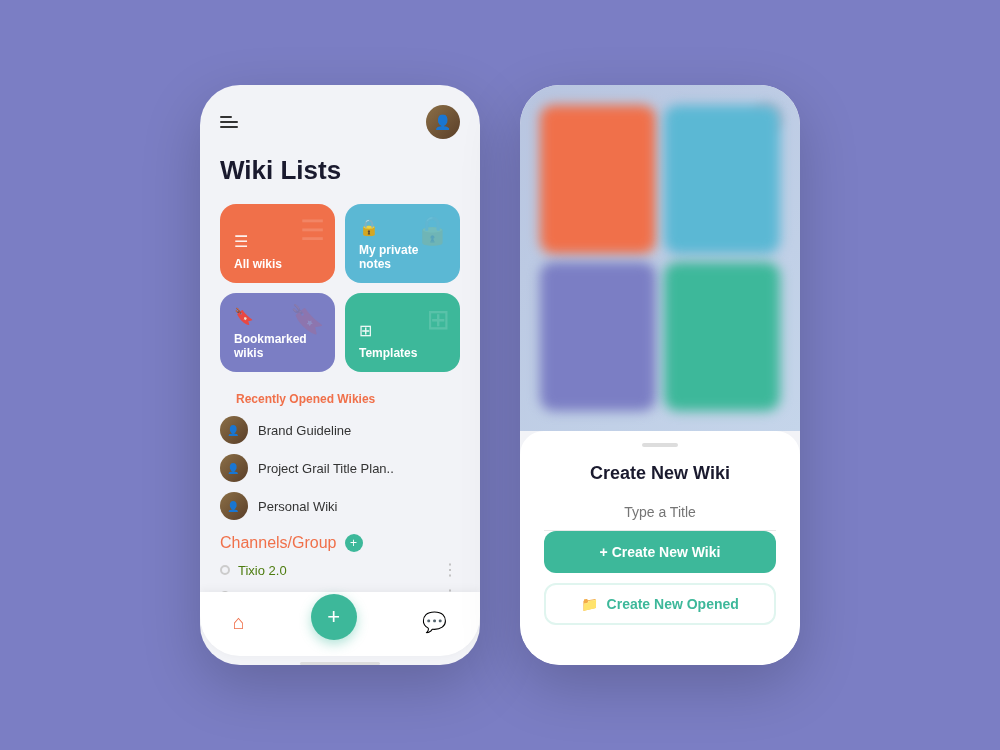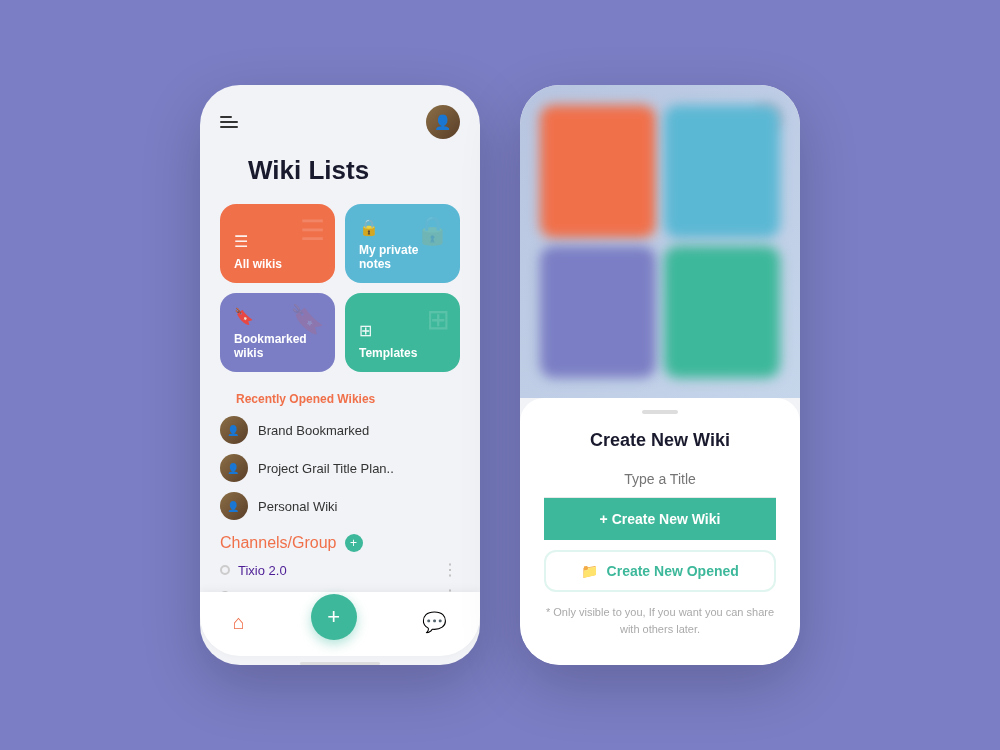--- a/index.html
+++ b/index.html
@@ -75,21 +75,20 @@
       justify-content: center;
       color: white;
       font-size: 14px;
       font-weight: bold;
     }
     .page-title {
       font-size: 26px;
       font-weight: 700;
       color: #1a1a2e;
       margin-bottom: 18px;
-      margin-left: 28px;
     }
 
     
     .category-grid {
       display: grid;
       grid-template-columns: 1fr 1fr;
       gap: 10px;
       margin-bottom: 20px;
     }
     .cat-card {
@@ -199,21 +198,21 @@
       gap: 8px;
     }
     .channel-dot {
       width: 10px;
       height: 10px;
       border-radius: 50%;
       border: 2px solid #ccc;
     }
     .channel-name {
       font-size: 13px;
-      color: #4c1d95;
+      color: #4d7c0f;
     }
     .channel-dots {
       color: #bbb;
       font-size: 16px;
       letter-spacing: 2px;
       line-height: 1;
     }
 
     
     .bottom-nav {
@@ -322,21 +321,21 @@
       color: #bbb;
       outline: none;
       text-align: center;
       background: transparent;
     }
     .create-wiki-btn {
       width: 100%;
       background: #3db89a;
       color: white;
       border: none;
-      border-radius: 0;
+      border-radius: 12px;
       padding: 13px;
       font-size: 14px;
       font-weight: 600;
       cursor: pointer;
       display: flex;
       align-items: center;
       justify-content: center;
       gap: 8px;
       margin-bottom: 10px;
     }
@@ -402,21 +401,21 @@
           <div class="cat-bg-icon">⊞</div>
           <div class="cat-icon">⊞</div>
           <div class="cat-label">Templates</div>
         </div>
       </div>
 
       <div class="section-title">Recently Opened Wikies</div>
 
       <div class="wiki-item">
         <div class="wiki-item-avatar">👤</div>
-        <div class="wiki-item-name">Brand Bookmarked</div>
+        <div class="wiki-item-name">Brand Guideline</div>
       </div>
       <div class="wiki-item">
         <div class="wiki-item-avatar">👤</div>
         <div class="wiki-item-name">Project Grail Title Plan..</div>
       </div>
       <div class="wiki-item">
         <div class="wiki-item-avatar">👤</div>
         <div class="wiki-item-name">Personal Wiki</div>
       </div>
 
@@ -466,17 +465,16 @@
       <div class="sheet-handle"></div>
       <div class="sheet-title">Create New Wiki</div>
       <input class="title-input" type="text" placeholder="Type a Title" style="">
       <button class="create-wiki-btn">
         <span>+ Create New Wiki</span>
       </button>
       <button class="create-folder-btn">
         <span>📁</span>
         <span>Create New Opened</span>
       </button>
-      <div class="sheet-note">* Only visible to you, If you want you can share with others later.</div>
     </div>
   </div>
 
 </div>
 
 </body></html>

